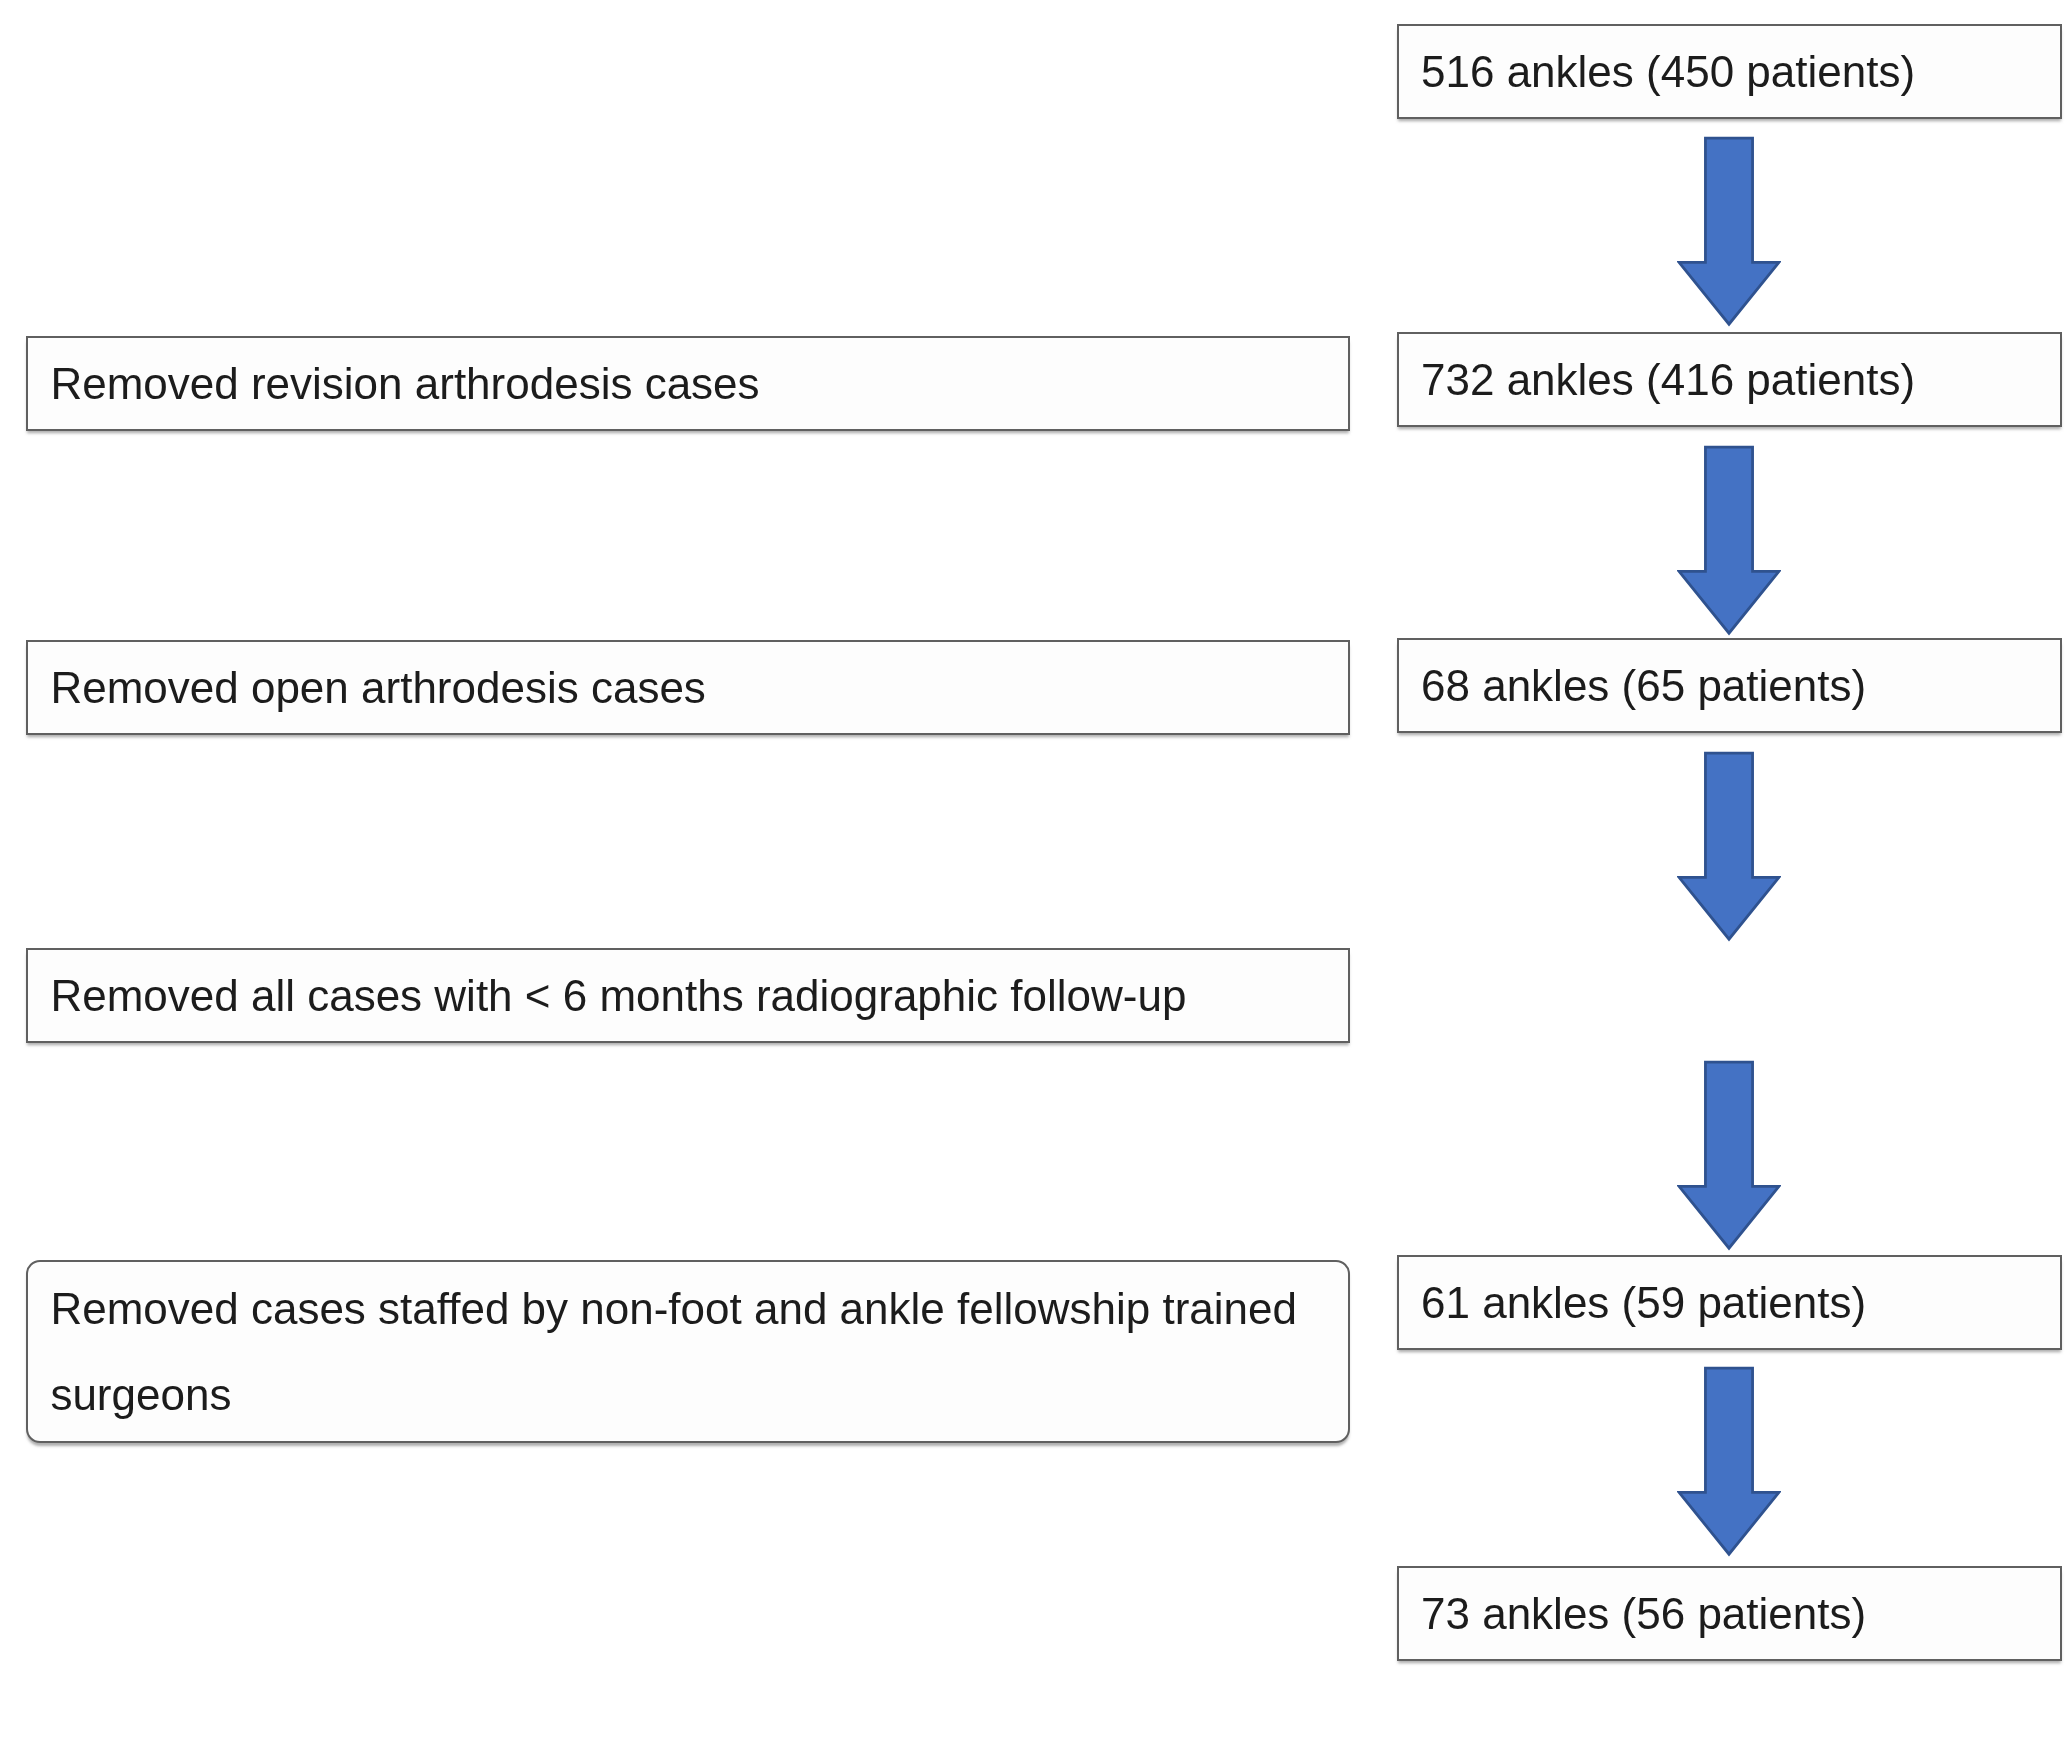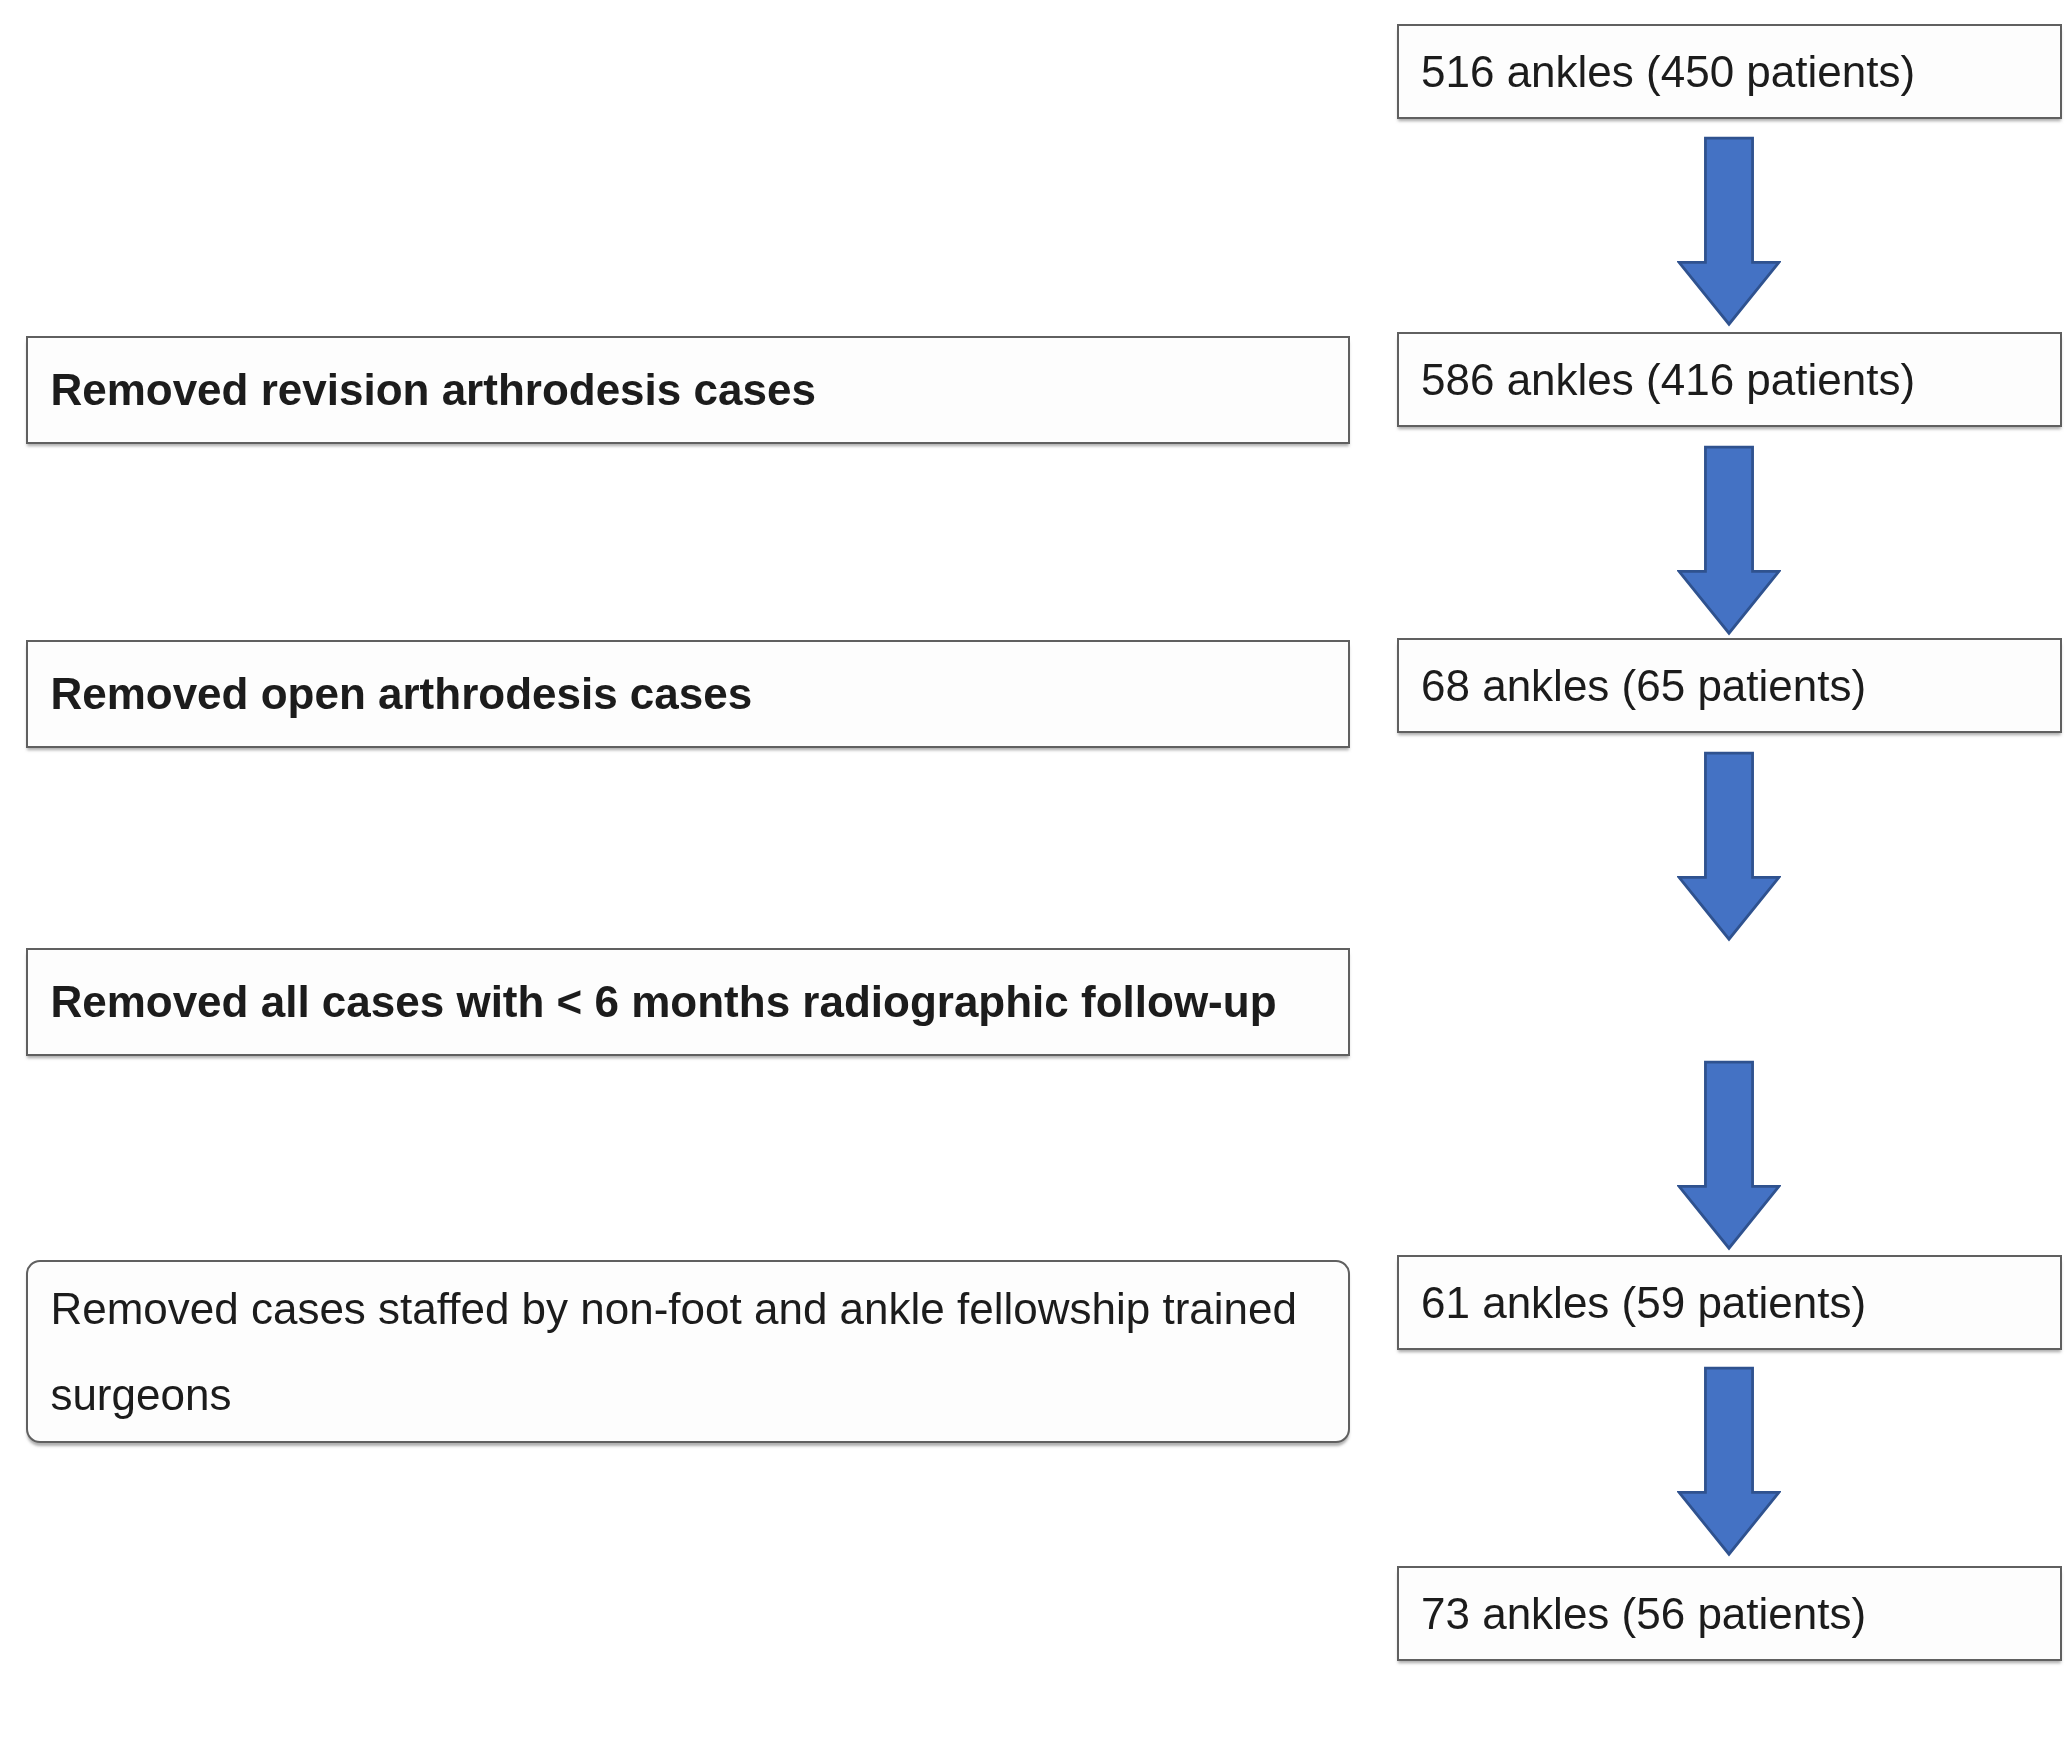--- a/index.html
+++ b/index.html
@@ -28,41 +28,41 @@
     display:flex;
     align-items:center;
     color:var(--text);
     font-size:44px;
     line-height:1.95;
     padding:0 22px;
     letter-spacing:0px;
   }
   .count-box{left:1397px;width:665px;height:95px;}
   .exclusion-box{left:26.4px;width:1324px;}
-  .exclusion-single{height:108px;font-weight:bold;}
+  .exclusion-single{height:95px;}
   .exclusion-double{height:183px;padding-right:42px;border-radius:14px;}
   .arrow{
     position:absolute;
     left:1677px;
     width:104px;
     height:191px;
   }
   .arrow svg{width:100%;height:100%;display:block;}
 </style>
 </head>
 <body>
 
 <div class="canvas">
 
   <div class="box count-box" style="top:24px">
     <span>516 ankles (450 patients)</span>
   </div>
 
   <div class="box count-box" style="top:332px">
-    <span>586 ankles (416 patients)</span>
+    <span>732 ankles (416 patients)</span>
   </div>
 
   <div class="box count-box" style="top:638px">
     <span>68 ankles (65 patients)</span>
   </div>
 
 
   <div class="box count-box" style="top:1255px">
     <span>61 ankles (59 patients)</span>
   </div>

